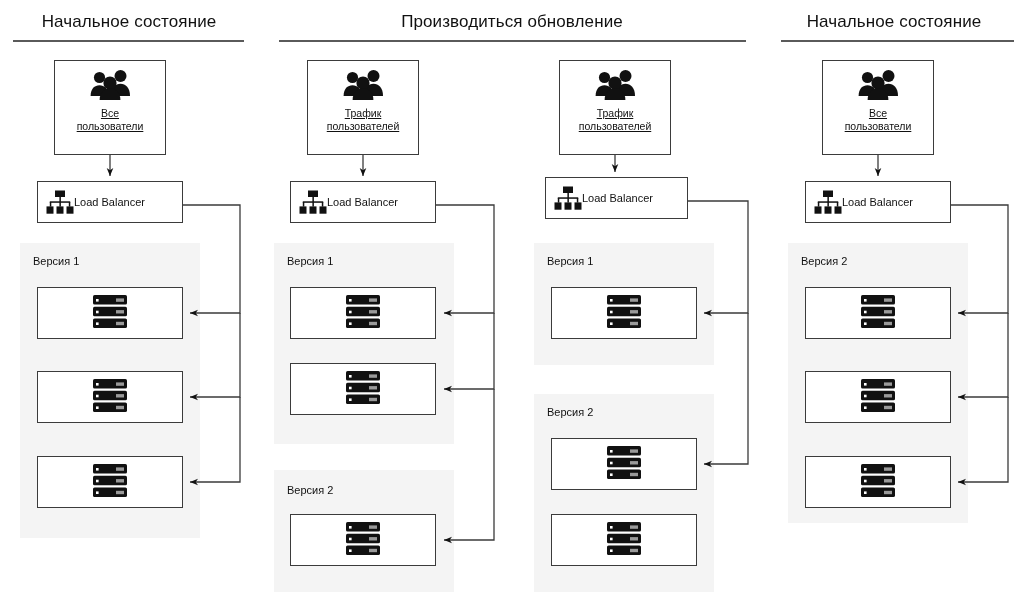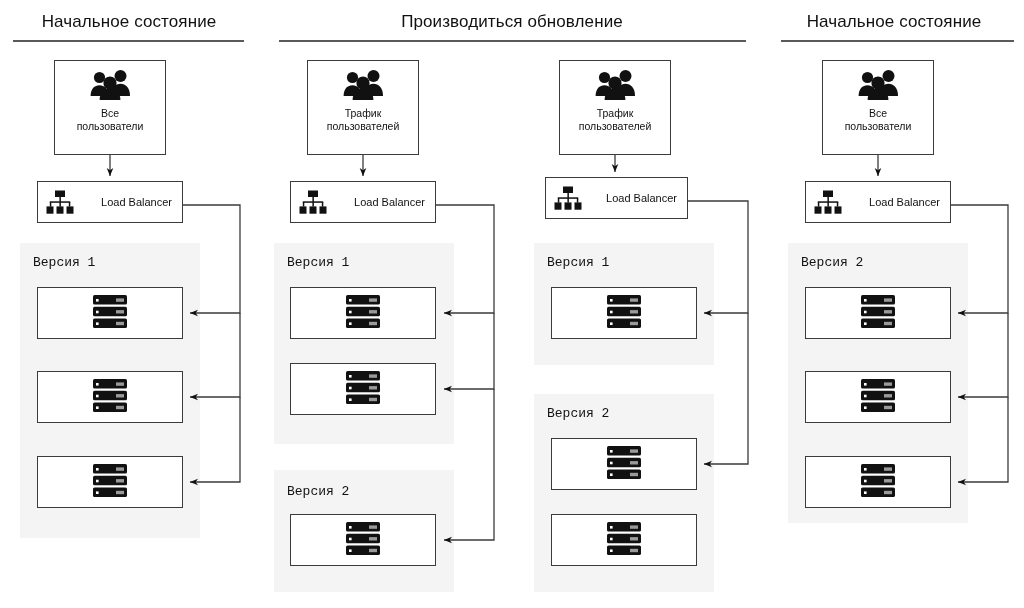--- a/index.html
+++ b/index.html
@@ -44,50 +44,50 @@
     align-items: center;
     justify-content: flex-start;
     padding-top: 9px;
   }
   .users-label {
     margin-top: 3px;
     font-size: 10.5px;
     line-height: 12.5px;
     text-align: center;
     color: #111111;
+    text-decoration: underline;
   }
   .lb-node {
     display: flex;
     flex-direction: row;
     align-items: center;
   }
   .lb-icon-wrap {
     margin-left: 8px;
     display: flex;
     align-items: center;
     justify-content: center;
   }
   .lb-label {
     flex: 1;
-    text-align: right;
+    text-align: left;
     font-size: 11px;
     padding-right: 10px;
     color: #111111;
   }
   .group-box {
     position: absolute;
     box-sizing: border-box;
     background: #f4f4f4;
   }
   .group-label {
     position: absolute;
-    font-size: 13px;
+    font-size: 11px;
     color: #111111;
     white-space: nowrap;
-    font-family: Liberation Mono, monospace;
   }
   .server-node {
     display: flex;
     align-items: center;
     justify-content: center;
   }
   svg.conn {
     position: absolute;
     left: 0;
     top: 0;

